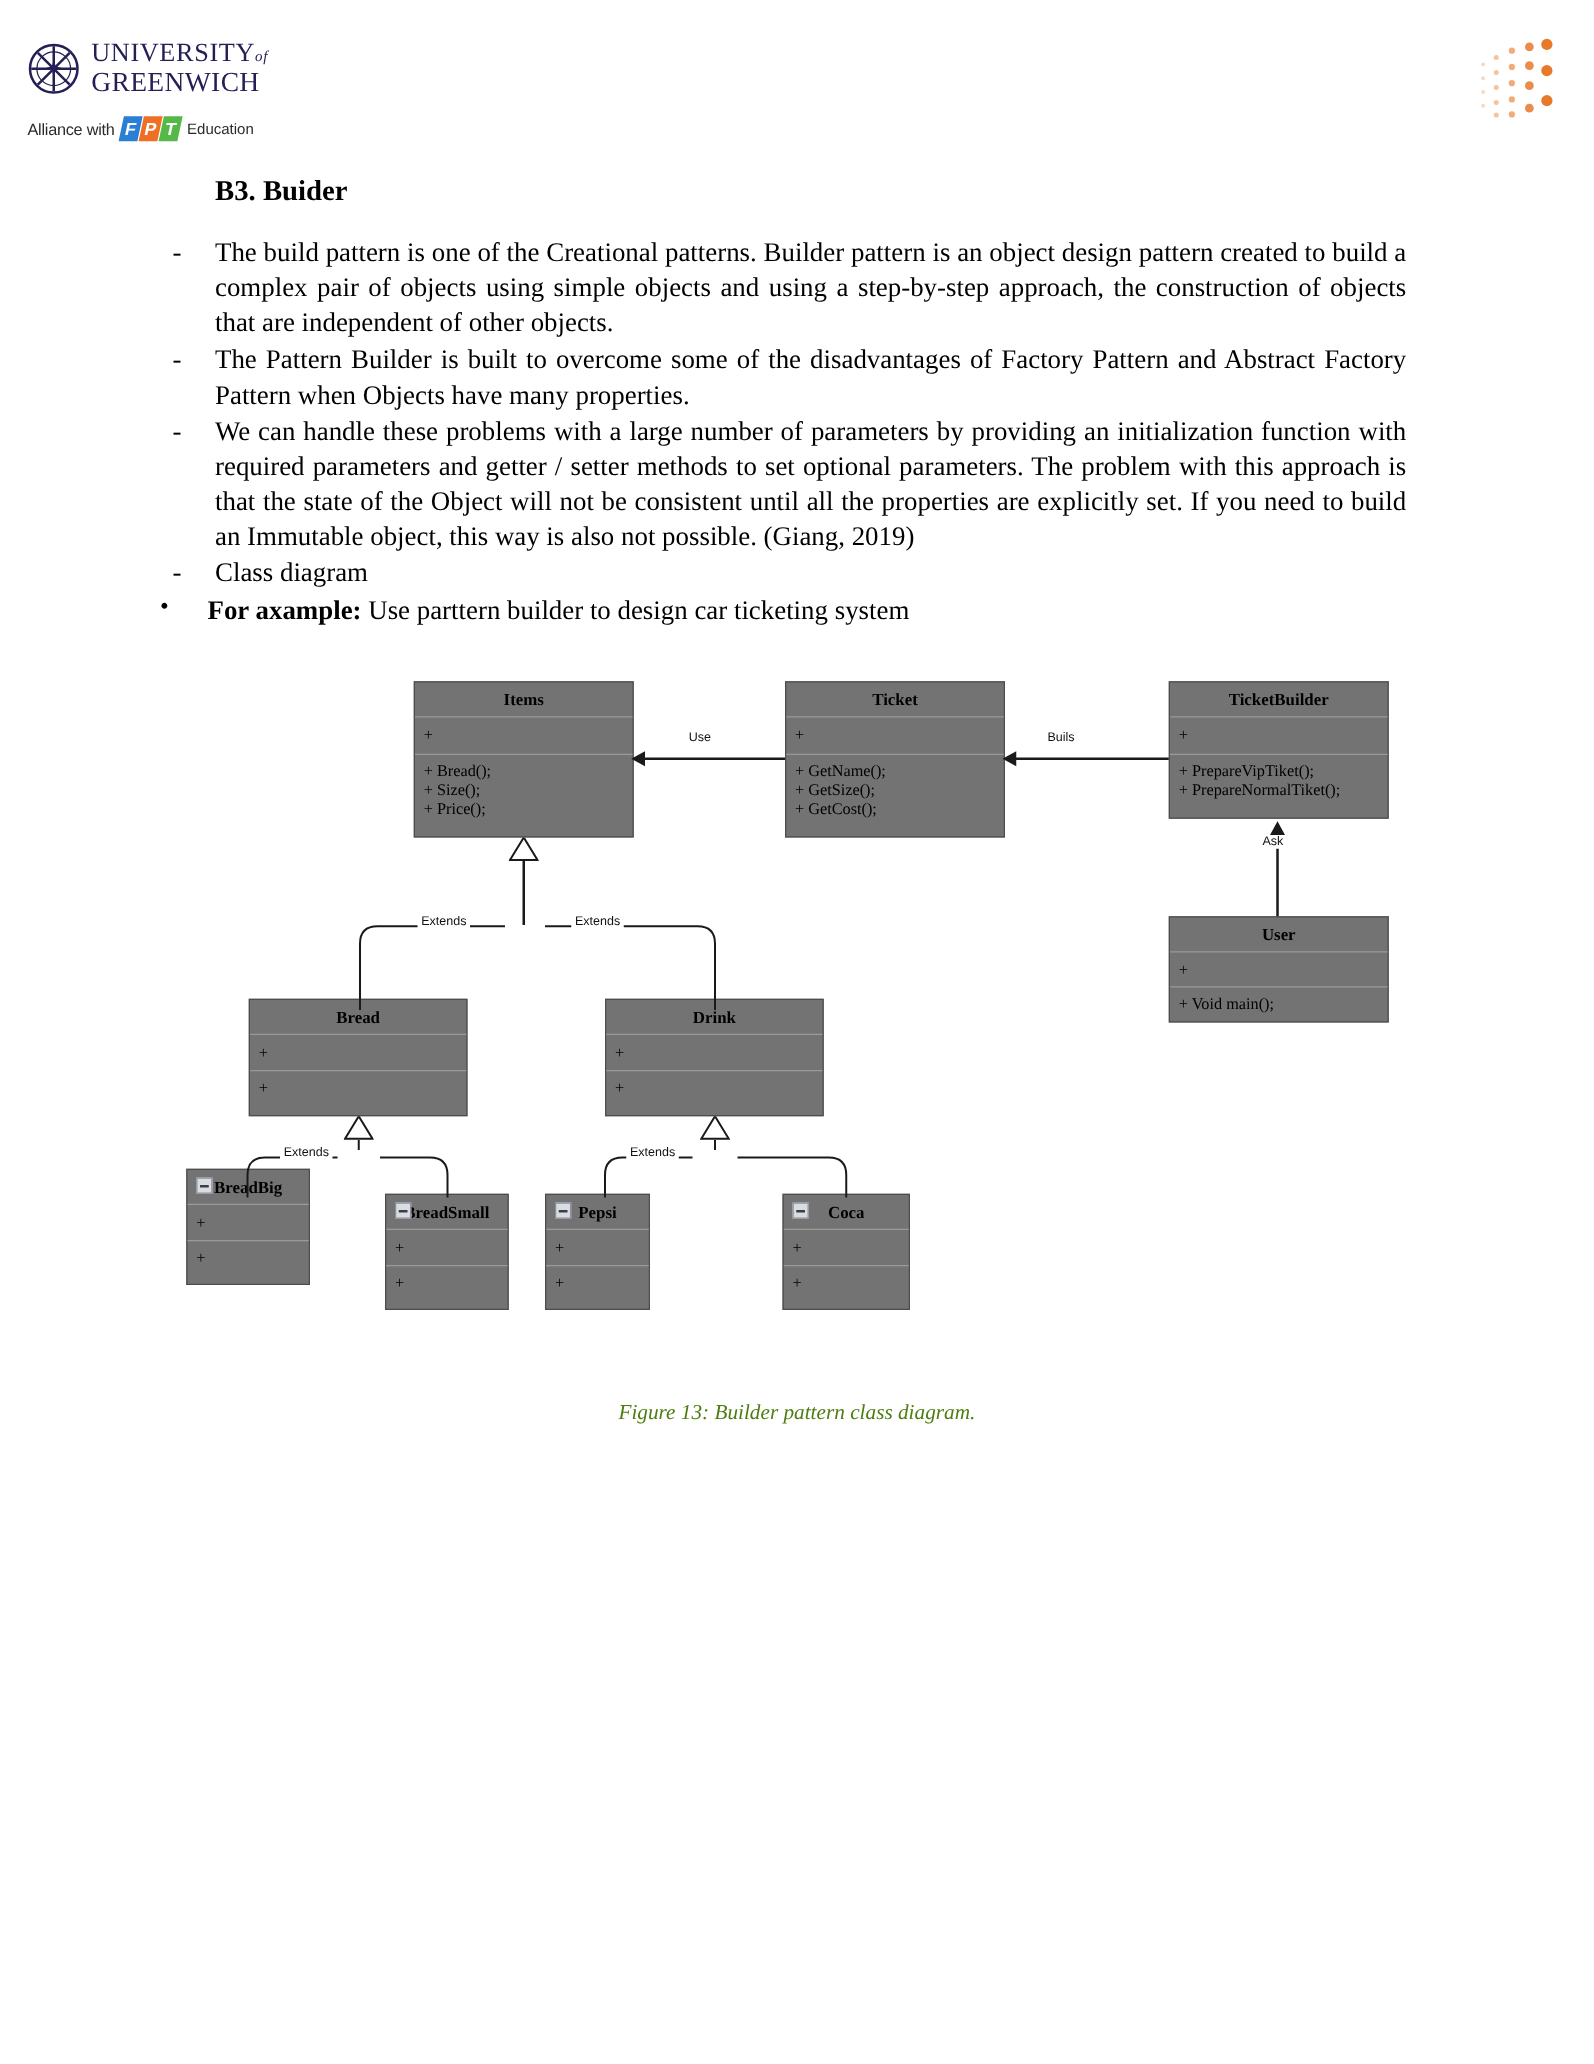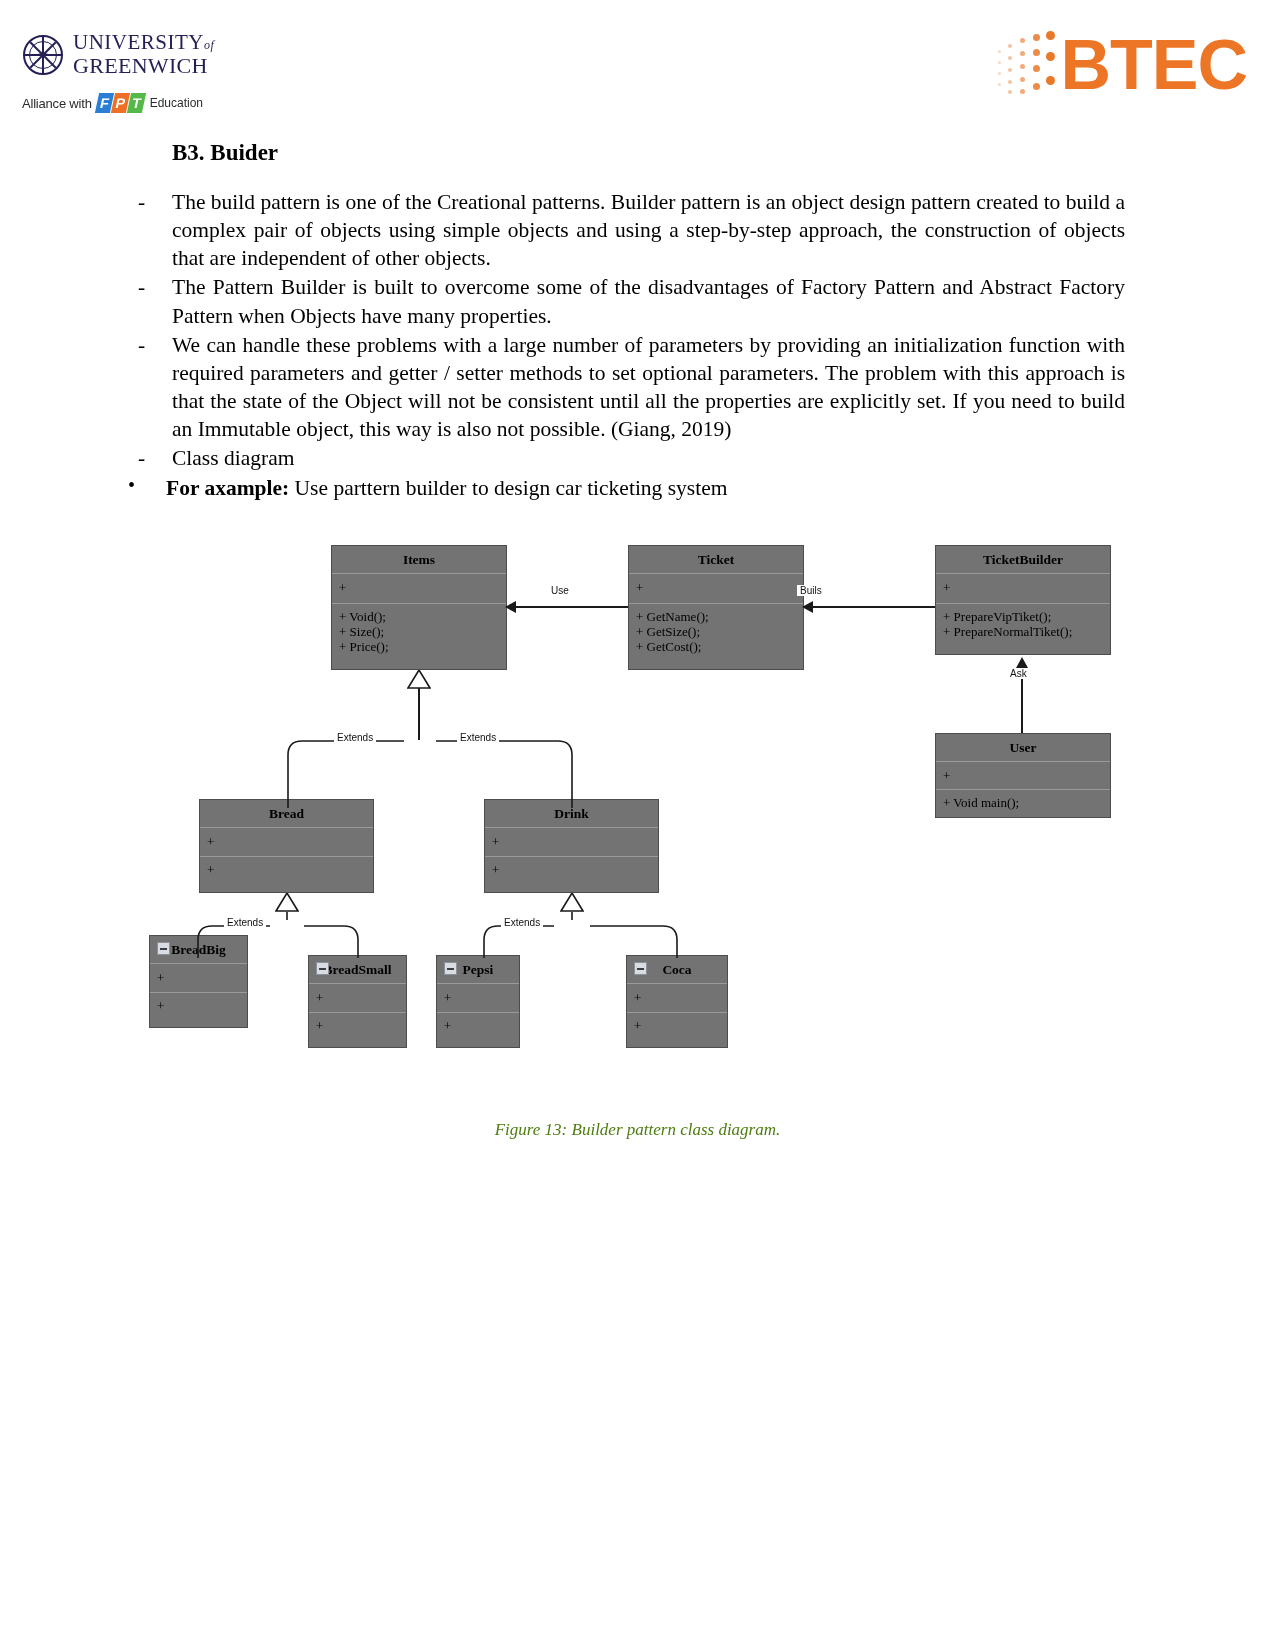--- a/index.html
+++ b/index.html
@@ -366,21 +366,20 @@
         <i style="left: 24px; top: 49px; width: 5px; height: 5px; opacity: 0.62;"></i>
         <i style="left: 24px; top: 61px; width: 5px; height: 5px; opacity: 0.62;"></i>
         <i style="left: 37px; top: 6px; width: 7px; height: 7px; opacity: 0.85;"></i>
         <i style="left: 37px; top: 21px; width: 7px; height: 7px; opacity: 0.85;"></i>
         <i style="left: 37px; top: 37px; width: 7px; height: 7px; opacity: 0.85;"></i>
         <i style="left: 37px; top: 55px; width: 7px; height: 7px; opacity: 0.85;"></i>
         <i style="left: 50px; top: 3px; width: 9px; height: 9px; opacity: 1;"></i>
         <i style="left: 50px; top: 24px; width: 9px; height: 9px; opacity: 1;"></i>
         <i style="left: 50px; top: 48px; width: 9px; height: 9px; opacity: 1;"></i>
       </span>
-    <span id="btec-word">BTEC</span>
   </div>
 </div>
 
 <div id="content">
 
   <h1 id="heading">B3. Buider</h1>
 
   <ul class="dash-list">
     <li>
       <span class="marker">-</span>
@@ -406,21 +405,21 @@
 </div>
 
 <div id="diagram">
 
   <div class="uml" style="left:331px; top:10px; width:176px; height:125px;">
     <div class="title">Items</div>
     <div class="attrs">
       <div class="row">+</div>
     </div>
     <div class="ops">
-      <div class="row">+ Void();</div>
+      <div class="row">+ Bread();</div>
       <div class="row">+ Size();</div>
       <div class="row">+ Price();</div>
     </div>
   </div>
 
   <div class="uml" style="left:628px; top:10px; width:176px; height:125px;">
     <div class="title">Ticket</div>
     <div class="attrs">
       <div class="row">+</div>
     </div>
@@ -523,21 +522,21 @@
       <div class="row">+</div>
     </div>
   </div>
 
   <div class="ln lnh" style="left:514px; top:71px; width:114px;"></div>
   <div class="arrow-left" style="left:505px; top:66px;"></div>
   <div class="lbl" style="left:548px; top:50px;">Use</div>
 
   <div class="ln lnh" style="left:811px; top:71px; width:124px;"></div>
   <div class="arrow-left" style="left:802px; top:66px;"></div>
-  <div class="lbl" style="left:797px; top:50px;">Buils</div>
+  <div class="lbl" style="left:835px; top:50px;">Buils</div>
 
   <div class="ln lnv" style="left:1021px; top:133px; height:65px;"></div>
   <div class="arrow-up" style="left:1016px; top:122px;"></div>
   <div class="lbl" style="left:1007px; top:133px;">Ask</div>
 
   <div class="tri-wrap" style="left:407px; top:135px;">
     <svg width="24" height="19" viewBox="0 0 24 19">
       <polygon points="12,0 23,18 1,18" fill="#ffffff" stroke="#1a1a1a" stroke-width="1.6"></polygon>
     </svg>
   </div>

